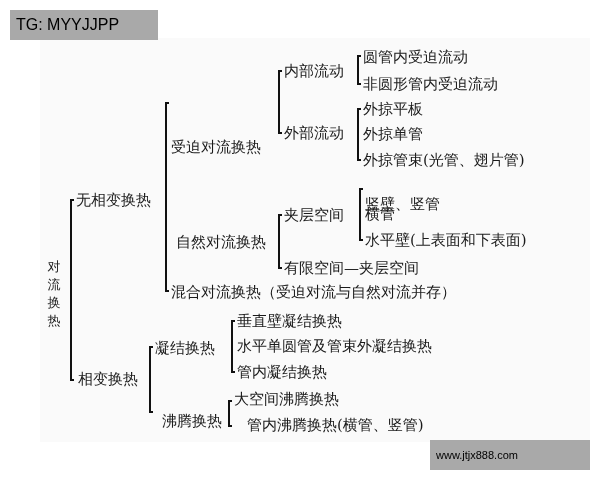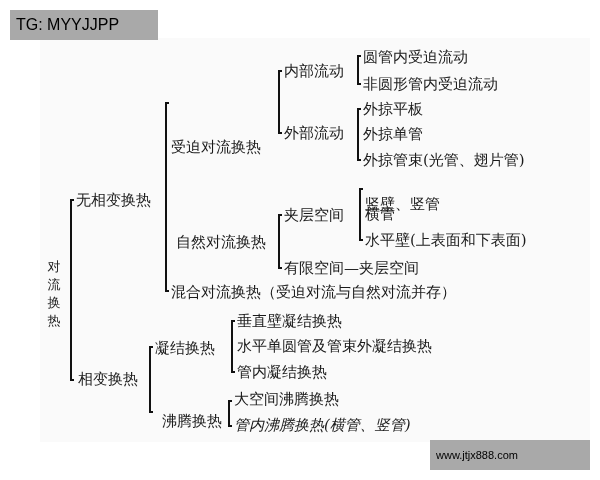--- a/index.html
+++ b/index.html
@@ -80,13 +80,13 @@
 <div class="node" style="left:155px; top:348px;">凝结换热</div>
 <div class="node" style="left:162px; top:413px;margin-top:8px;">沸腾换热</div>
 
 <div class="bracket" style="left:231px; top:320px; height:53px;"></div>
 <div class="node" style="left:237px; top:321px;">垂直壁凝结换热</div>
 <div class="node" style="left:237px; top:346px;">水平单圆管及管束外凝结换热</div>
 <div class="node" style="left:237px; top:372px;">管内凝结换热</div>
 
 <div class="bracket" style="left:228px; top:400px; height:27px;"></div>
 <div class="node" style="left:234px; top:399px;">大空间沸腾换热</div>
-<div class="node" style="left:234px; top:425px;font-style:italic;">管内沸腾换热(横管、竖管)</div>
+<div class="node" style="left:247px; top:425px;">管内沸腾换热(横管、竖管)</div>
 
 </body></html>

